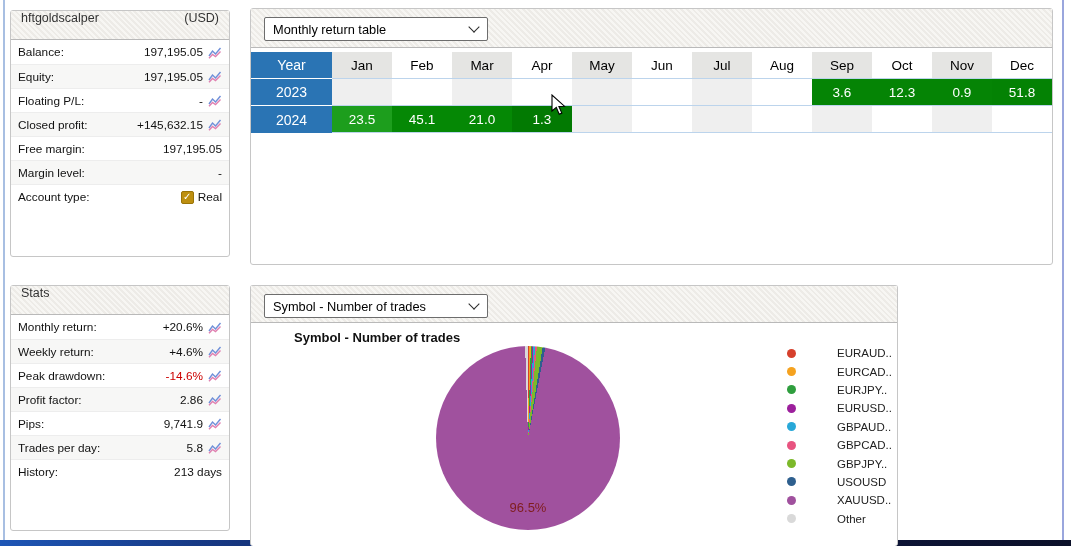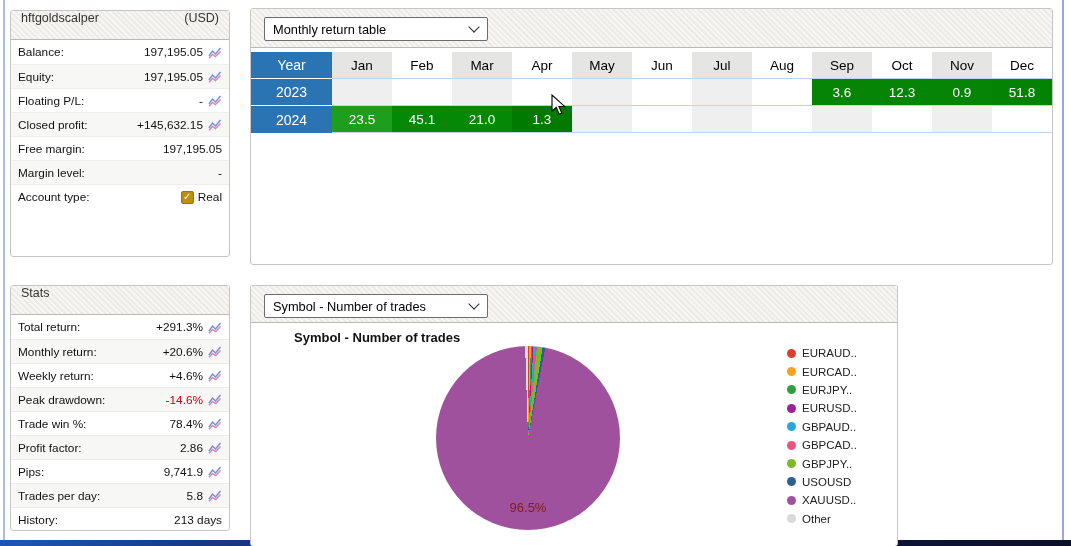--- a/index.html
+++ b/index.html
@@ -73,21 +73,21 @@
   th.m-odd { background:#e5e5e3; }
   td.m-odd { background:#efefef; }
   td.has-val { color:#fff; }
   
   #symbol-card { left:250px; top:285px; width:648px; height:261px; border-bottom:none; }
   #symbol-card .band { height:37px; padding:8px 0 0 13px; }
   #chart-title { position:absolute; left:43px; top:44px; font-size:13px; font-weight:bold; color:#111; }
   #pie { position:absolute; left:185px; top:60px; width:184px; height:184px; border-radius:50%; }
   #pie-label { position:absolute; left:277px; top:214px; transform:translateX(-50%); color:#7f1d1d; font-size:13px; }
   #legend { position:absolute; left:536px; top:58px; }
-  .legend-item { display:flex; align-items:center; height:18.4px; font-size:11.5px; color:#222; }
+  .legend-item { display:flex; align-items:center; height:18.4px; font-size:11.5px; color:#222;gap:35px; }
   .legend-dot { width:9px; height:9px; border-radius:50%; margin-right:6px; flex:none; }
   
   #cursor { position:absolute; left:551px; top:94px; pointer-events:none; }
 </style>
 </head>
 <body>
 
 <div id="screen">
   <div id="left-edge" class="edge-line"></div>
   <div id="right-edge" class="edge-line"></div>
@@ -156,30 +156,20 @@
         </div>
       </div>
   </div>
 
   <div id="stats-card" class="card">
     <div class="left-header band">
       <span>Stats</span>
     </div>
     <div class="rows" id="stats-rows">
         <div class="info-row">
-          <span class="info-label">Total return:</span>
-          <span class="info-value">+291.3%</span>
-  <span class="row-icon">
-            <svg width="14" height="13" viewBox="0 0 14 13">
-    <polyline points="1,10 4.5,5 7.5,8 12.5,2" fill="none" stroke="#6f8fd8" stroke-width="1.4"></polyline>
-    <polyline points="1,12.2 4.5,8.5 7.5,10.5 12.5,5.5" fill="none" stroke="#e080b0" stroke-width="1.4"></polyline>
-  </svg>
-          </span>
-</div>
-        <div class="info-row">
           <span class="info-label">Monthly return:</span>
           <span class="info-value">+20.6%</span>
   <span class="row-icon">
             <svg width="14" height="13" viewBox="0 0 14 13">
     <polyline points="1,10 4.5,5 7.5,8 12.5,2" fill="none" stroke="#6f8fd8" stroke-width="1.4"></polyline>
     <polyline points="1,12.2 4.5,8.5 7.5,10.5 12.5,5.5" fill="none" stroke="#e080b0" stroke-width="1.4"></polyline>
   </svg>
           </span>
 </div>
         <div class="info-row">
@@ -188,30 +178,20 @@
   <span class="row-icon">
             <svg width="14" height="13" viewBox="0 0 14 13">
     <polyline points="1,10 4.5,5 7.5,8 12.5,2" fill="none" stroke="#6f8fd8" stroke-width="1.4"></polyline>
     <polyline points="1,12.2 4.5,8.5 7.5,10.5 12.5,5.5" fill="none" stroke="#e080b0" stroke-width="1.4"></polyline>
   </svg>
           </span>
 </div>
         <div class="info-row">
           <span class="info-label">Peak drawdown:</span>
           <span class="info-value" style="color: rgb(204, 0, 0);">-14.6%</span>
-  <span class="row-icon">
-            <svg width="14" height="13" viewBox="0 0 14 13">
-    <polyline points="1,10 4.5,5 7.5,8 12.5,2" fill="none" stroke="#6f8fd8" stroke-width="1.4"></polyline>
-    <polyline points="1,12.2 4.5,8.5 7.5,10.5 12.5,5.5" fill="none" stroke="#e080b0" stroke-width="1.4"></polyline>
-  </svg>
-          </span>
-</div>
-        <div class="info-row">
-          <span class="info-label">Trade win %:</span>
-          <span class="info-value">78.4%</span>
   <span class="row-icon">
             <svg width="14" height="13" viewBox="0 0 14 13">
     <polyline points="1,10 4.5,5 7.5,8 12.5,2" fill="none" stroke="#6f8fd8" stroke-width="1.4"></polyline>
     <polyline points="1,12.2 4.5,8.5 7.5,10.5 12.5,5.5" fill="none" stroke="#e080b0" stroke-width="1.4"></polyline>
   </svg>
           </span>
 </div>
         <div class="info-row">
           <span class="info-label">Profit factor:</span>
           <span class="info-value">2.86</span>

